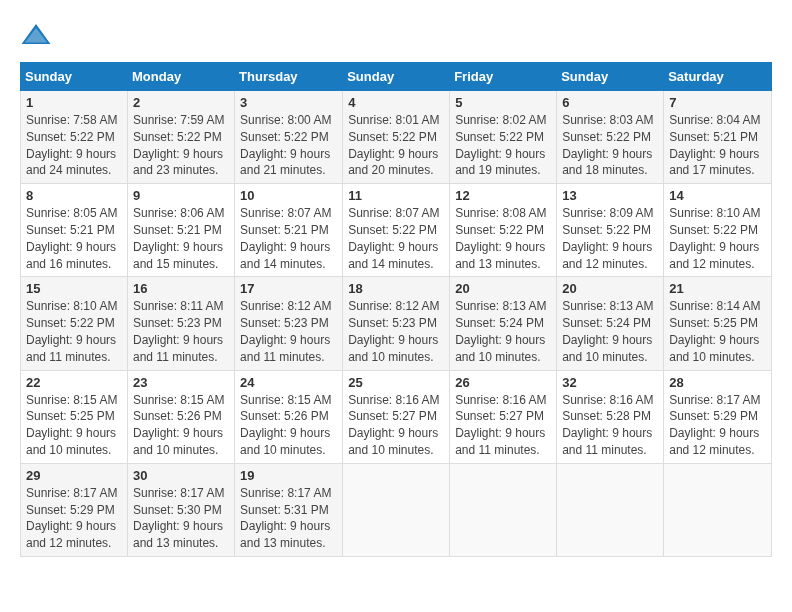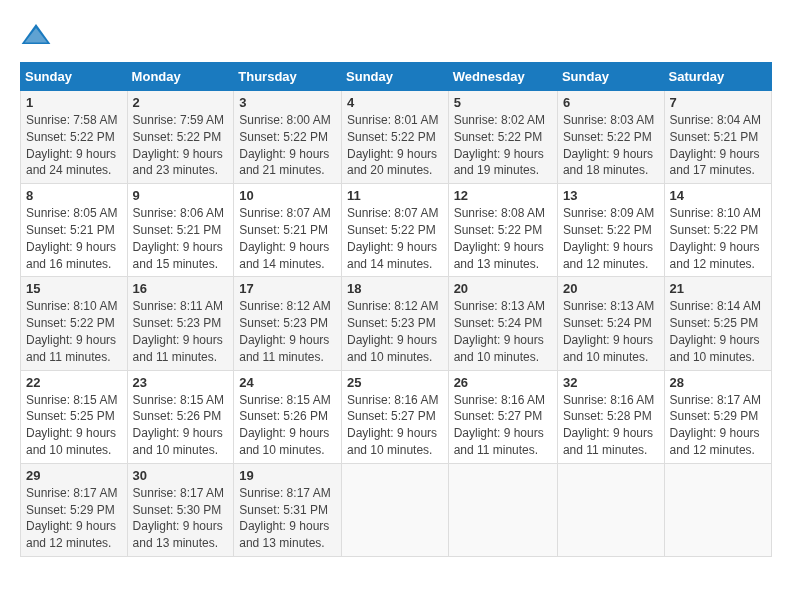--- a/index.html
+++ b/index.html
@@ -114,21 +114,21 @@
   </div>
 </div>
 
 <table>
   <thead>
     <tr>
     <th>Sunday</th>
         <th>Monday</th>
         <th>Thursday</th>
         <th>Sunday</th>
-        <th>Wednesday</th>
+        <th>Friday</th>
         <th>Sunday</th>
         <th>Saturday</th>
       </tr>
   </thead>
   <tbody id="calendar-body">
   <tr>
         <td>
           <span class="day-num">1</span>
           <div class="day-info">Sunrise: 7:58 AM<br>Sunset: 5:22 PM<br>Daylight: 9 hours and 24 minutes.</div>
         </td>

